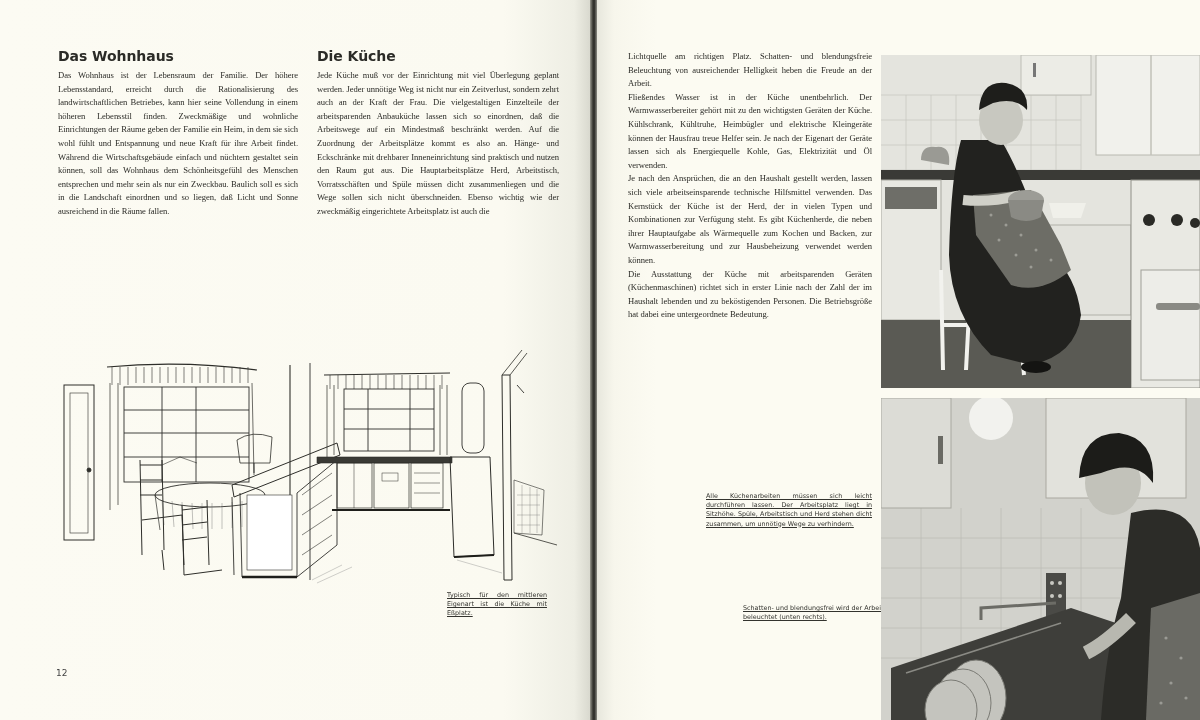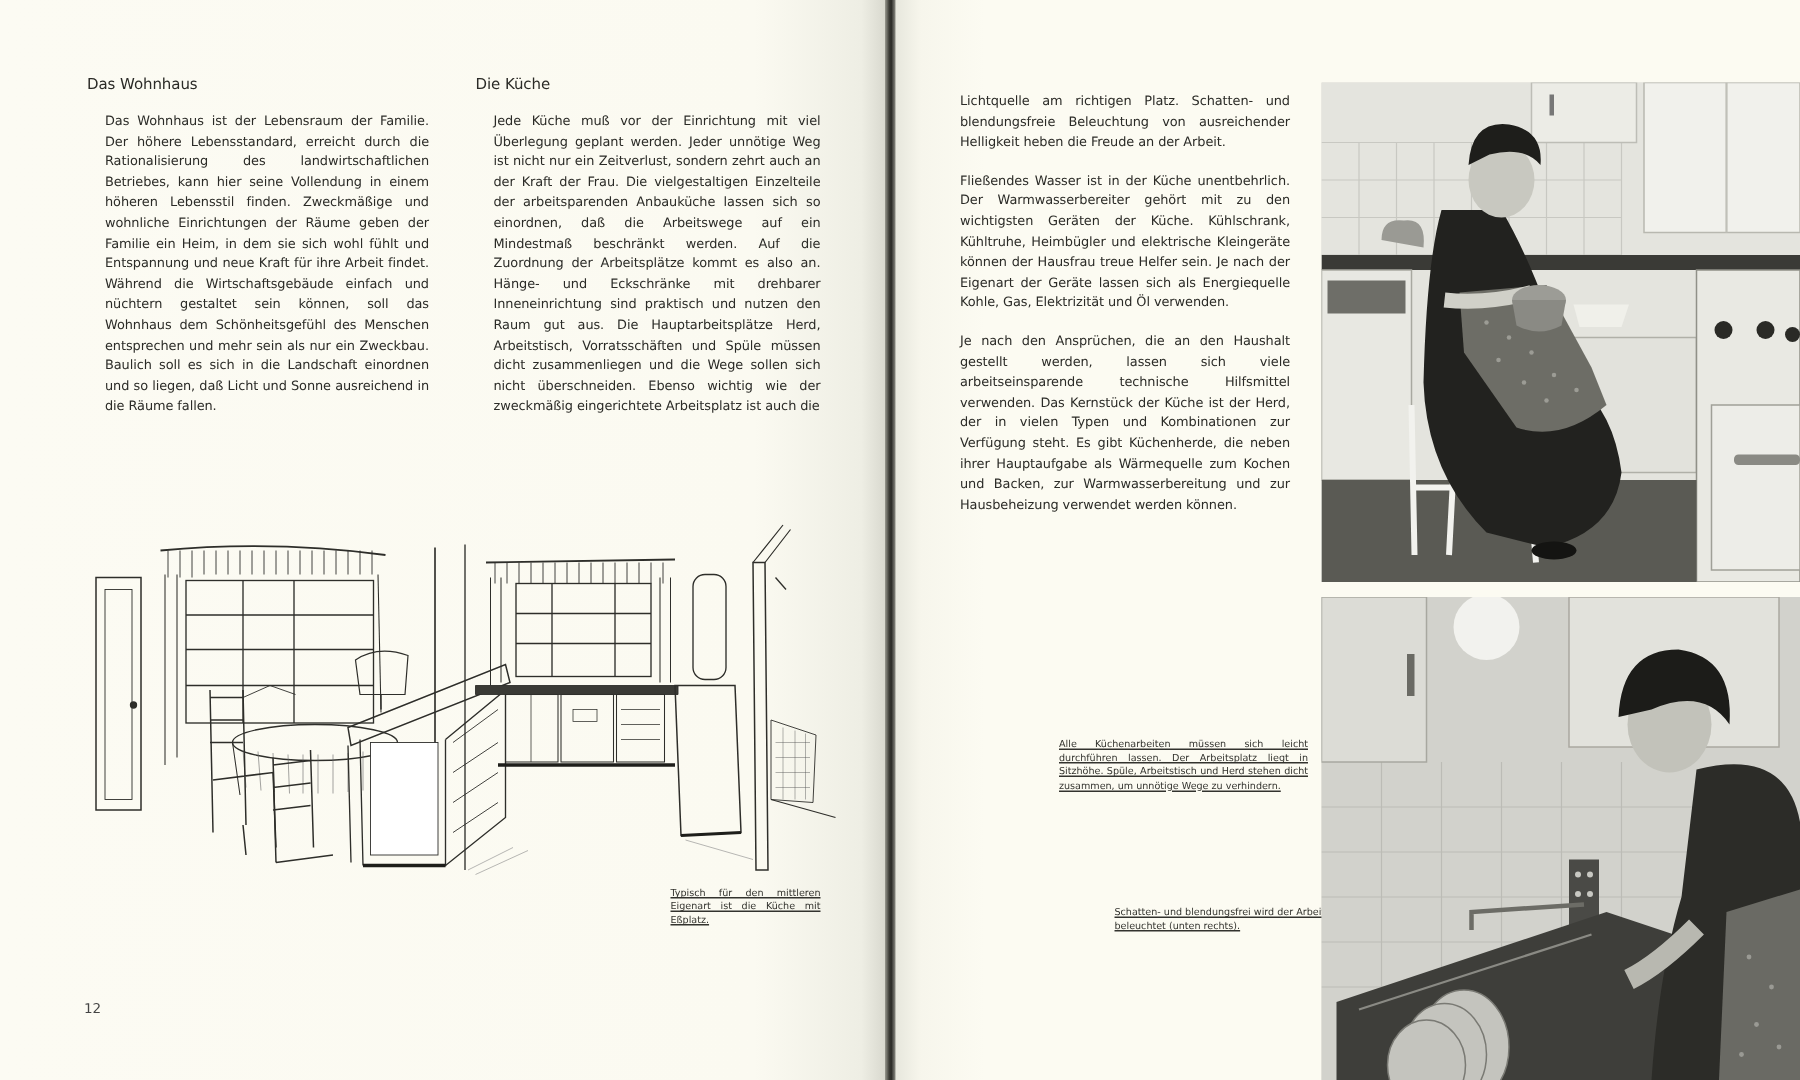--- a/index.html
+++ b/index.html
@@ -5,22 +5,22 @@
   * { box-sizing: border-box; margin: 0; padding: 0; }
   html, body { width: 1200px; height: 720px; overflow: hidden; background: #fcfbf3; }
   body { position: relative; font-family: "DejaVu Sans", sans-serif; color: #2a2a26; }
 
   .page { position: absolute; top: 0; height: 720px; background: #fcfbf2; }
   .page-left { left: 0; width: 592px; background: linear-gradient(to right, #fcfbf3 0%, #fbfaf1 85%, #eeeee4 97%, #d6d6cc 100%); }
   .page-right { left: 596px; width: 604px; background: linear-gradient(to right, #e6e6dc 0%, #f7f6ec 3%, #fcfbf2 10%); }
   .gutter { position: absolute; left: 590px; top: 0; width: 7px; height: 720px; background: linear-gradient(to right, #9a9a90, #3c3c36 40%, #2a2a26 60%, #8c8c84); }
 
   .col { position: absolute; font-size: 8.6px; line-height: 13.6px; text-align: justify; color: #2b2b27; letter-spacing: -0.05px; }
-  .col h2 { font-size: 10px; font-weight: normal; margin-bottom: 6px; line-height: 13px; }
-  .col p { margin: 12px; }
+  .col h2 { font-size: 14px; font-weight: bold; margin-bottom: 6px; line-height: 13px; }
+  .col p { margin: 0; font-family: Liberation Serif, serif; }
 
   .col-1 { left: 58px; top: 50px; width: 240px; }
   .col-2 { left: 317px; top: 50px; width: 242px; }
   .col-3 { left: 628px; top: 50px; width: 244px; }
 
   .caption { position: absolute; font-size: 6.4px; line-height: 9.2px; color: #33332e; text-align: justify; text-decoration: underline; }
   .cap-drawing { left: 447px; top: 591px; width: 100px; }
   .cap-photo1 { left: 706px; top: 492px; width: 166px; }
   .cap-photo2 { left: 706px; top: 604px; width: 166px; text-align: left; margin-left: 37px; }
 
@@ -139,20 +139,21 @@
   </g>
 </svg>
 
 <div class="caption cap-drawing">Typisch für den mittleren Eigenart ist die Küche mit Eßplatz.</div>
 <div class="page-num">12</div>
 
 <div class="col col-3">
   <p>Lichtquelle am richtigen Platz. Schatten- und blendungsfreie Beleuchtung von ausreichender Helligkeit heben die Freude an der Arbeit.</p>
   <p>Fließendes Wasser ist in der Küche unentbehrlich. Der Warmwasserbereiter gehört mit zu den wichtigsten Geräten der Küche. Kühlschrank, Kühltruhe, Heimbügler und elektrische Kleingeräte können der Hausfrau treue Helfer sein. Je nach der Eigenart der Geräte lassen sich als Energiequelle Kohle, Gas, Elektrizität und Öl verwenden.</p>
   <p>Je nach den Ansprüchen, die an den Haushalt gestellt werden, lassen sich viele arbeitseinsparende technische Hilfsmittel verwenden. Das Kernstück der Küche ist der Herd, der in vielen Typen und Kombinationen zur Verfügung steht. Es gibt Küchenherde, die neben ihrer Hauptaufgabe als Wärmequelle zum Kochen und Backen, zur Warmwasserbereitung und zur Hausbeheizung verwendet werden können.</p>
+  <p>Die Ausstattung der Küche mit arbeitsparenden Geräten (Küchenmaschinen) richtet sich in erster Linie nach der Zahl der im Haushalt lebenden und zu beköstigenden Personen. Die Betriebsgröße hat dabei eine untergeordnete Bedeutung.</p>
 </div>
 
 <div class="caption cap-photo1">Alle Küchenarbeiten müssen sich leicht durchführen lassen. Der Arbeitsplatz liegt in Sitzhöhe. Spüle, Arbeitstisch und Herd stehen dicht zusammen, um unnötige Wege zu verhindern.</div>
 <div class="caption cap-photo2">Schatten- und blendungsfrei wird der Arbeitsplatz beleuchtet (unten rechts).</div>
 
 <svg class="photo photo-1" viewBox="0 0 319 333" xmlns="http://www.w3.org/2000/svg">
   <rect width="319" height="333" fill="#e4e4de"></rect>
 
   <g stroke="#c8c8c2" stroke-width="0.8">
     <path d="M0 40 H200 M0 65 H200 M0 90 H200 M0 115 H200"></path>

